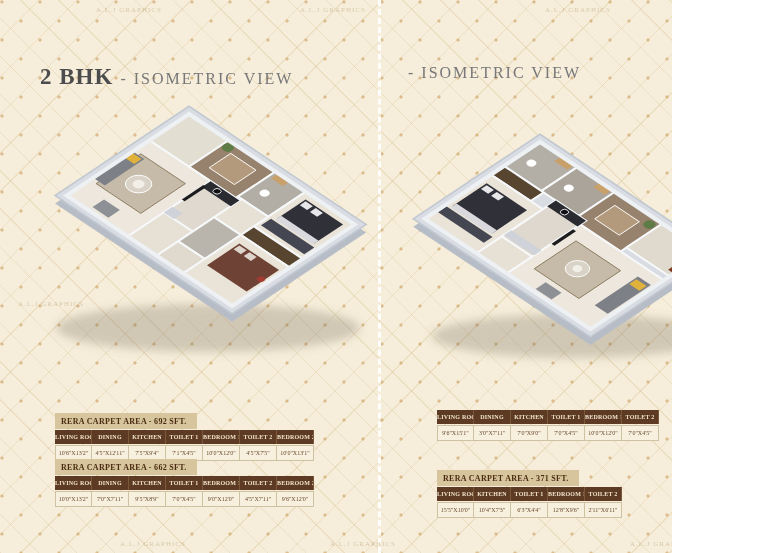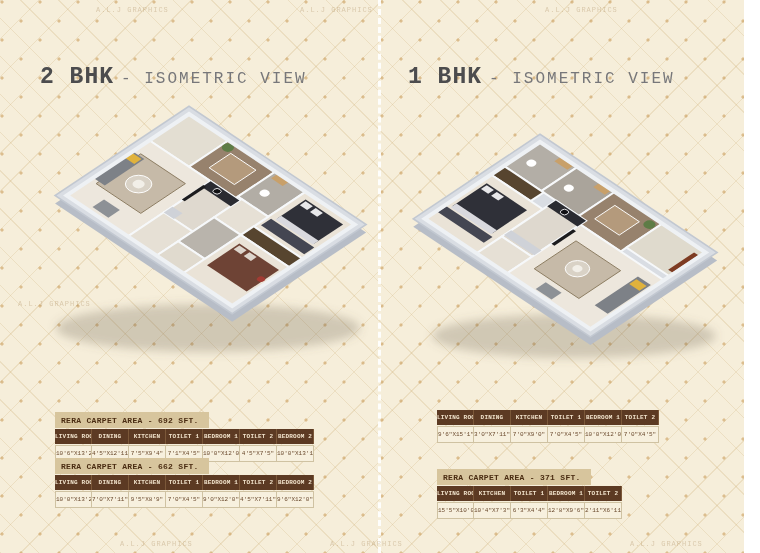--- a/index.html
+++ b/index.html
@@ -1,20 +1,20 @@
 <!DOCTYPE html>
 <html><head>
 <meta charset="utf-8">
 <style>
   html,body{margin:0;padding:0;}
   .stage{
     position:relative;
-    width:744px;height:553px;
+    width:672px;height:553px;
     overflow:hidden;
-    font-family:Liberation Mono, monospace;
+    font-family:Liberation Serif, serif;
     background-color:#f6eeda;
     background-image:
       radial-gradient(circle at 2px 2px, rgba(203,158,92,.60) 1.2px, transparent 2px),
       radial-gradient(circle at 2px 2px, rgba(203,158,92,.60) 1.2px, transparent 2px),
       repeating-linear-gradient(45deg, rgba(206,176,120,.25) 0 1px, transparent 1px 27px),
       repeating-linear-gradient(135deg, rgba(206,176,120,.25) 0 1px, transparent 1px 27px);
     background-size:38px 38px,38px 38px,auto,auto;
     background-position:0 0,19px 19px,0 0,0 0;
   }
   .divider{
@@ -181,21 +181,20 @@
             <div class="cell vcell">9'0"X12'0"</div>
             <div class="cell vcell">4'5"X7'11"</div>
             <div class="cell vcell">9'6"X12'0"</div>
           </div>
   </div>
 </div>
   </div>
 
   <div class="panel right">
     <div class="plan-title" style="left:28px">
-      <span class="big">1 BHK</span>
       <span class="small">- ISOMETRIC VIEW</span>
     </div>
 
     <svg class="floorplan" style="left:32px;top:126px" width="324" height="248" viewBox="0 0 324 248">
       <defs>
           <filter id="blurR" x="-40%" y="-40%" width="180%" height="180%">
             <feGaussianBlur stdDeviation="5"></feGaussianBlur>
           </filter>
         </defs>
       <ellipse cx="162" cy="210" rx="142" ry="22" fill="rgba(110,100,80,.28)" filter="url(#blurR)"></ellipse>

